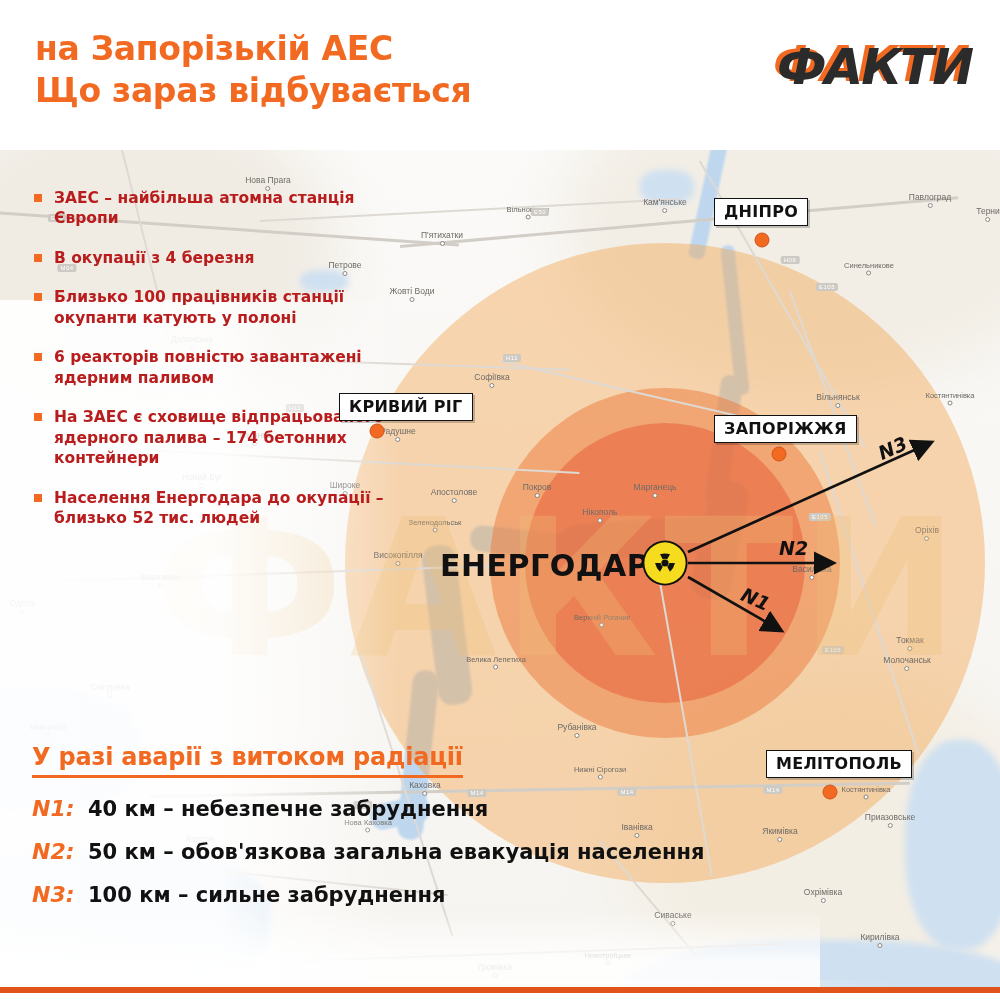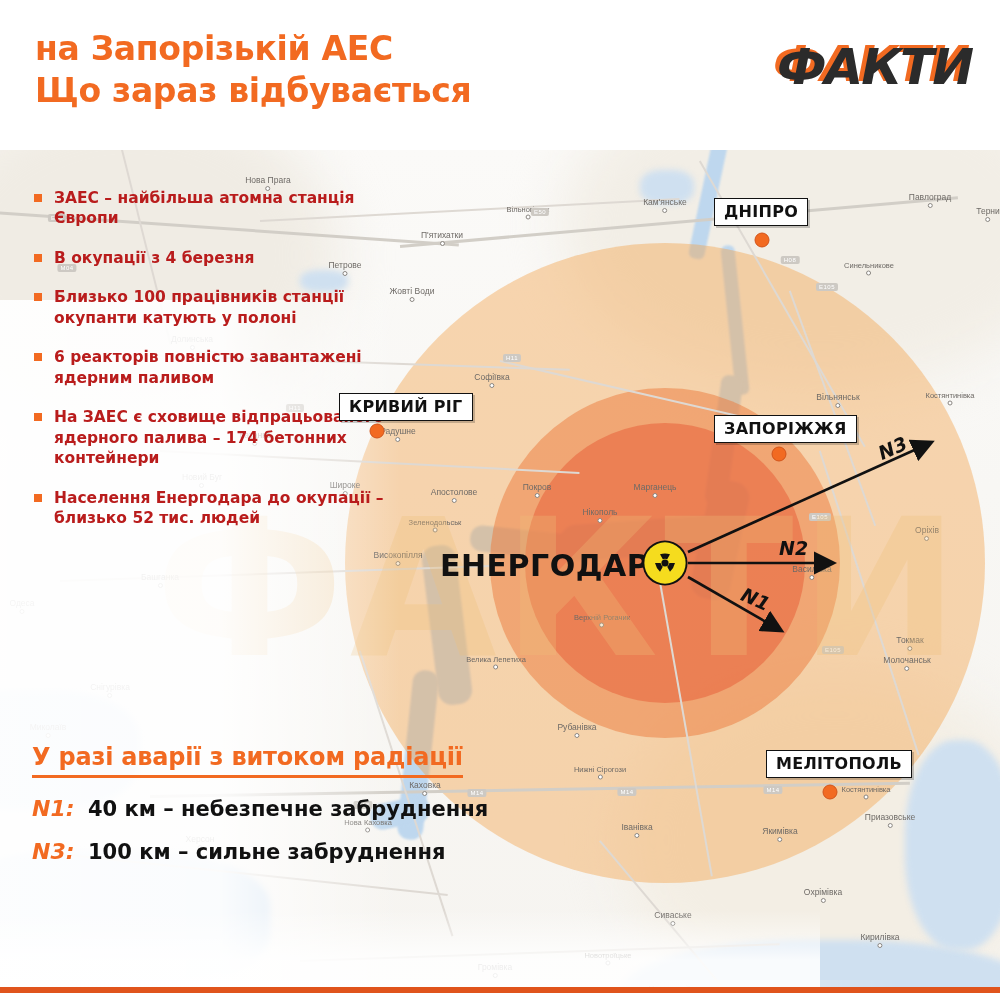--- a/index.html
+++ b/index.html
@@ -291,20 +291,24 @@
     </div>
 
   <div class="legend">
     <div class="legend-title">У разі аварії з витоком радіації</div>
     <div id="legend-rows">
         <div class="lrow">
           <div class="tag">N1:</div>
           <div class="txt">40 км – небезпечне забруднення</div>
         </div>
         <div class="lrow">
+          <div class="tag">N2:</div>
+          <div class="txt">50 км – обов'язкова  загальна  евакуація населення</div>
+        </div>
+        <div class="lrow">
           <div class="tag">N3:</div>
           <div class="txt">100 км – сильне забруднення</div>
         </div>
       </div>
   </div>
 
   <div class="bottombar"></div>
 </div>
 
 </body></html>

